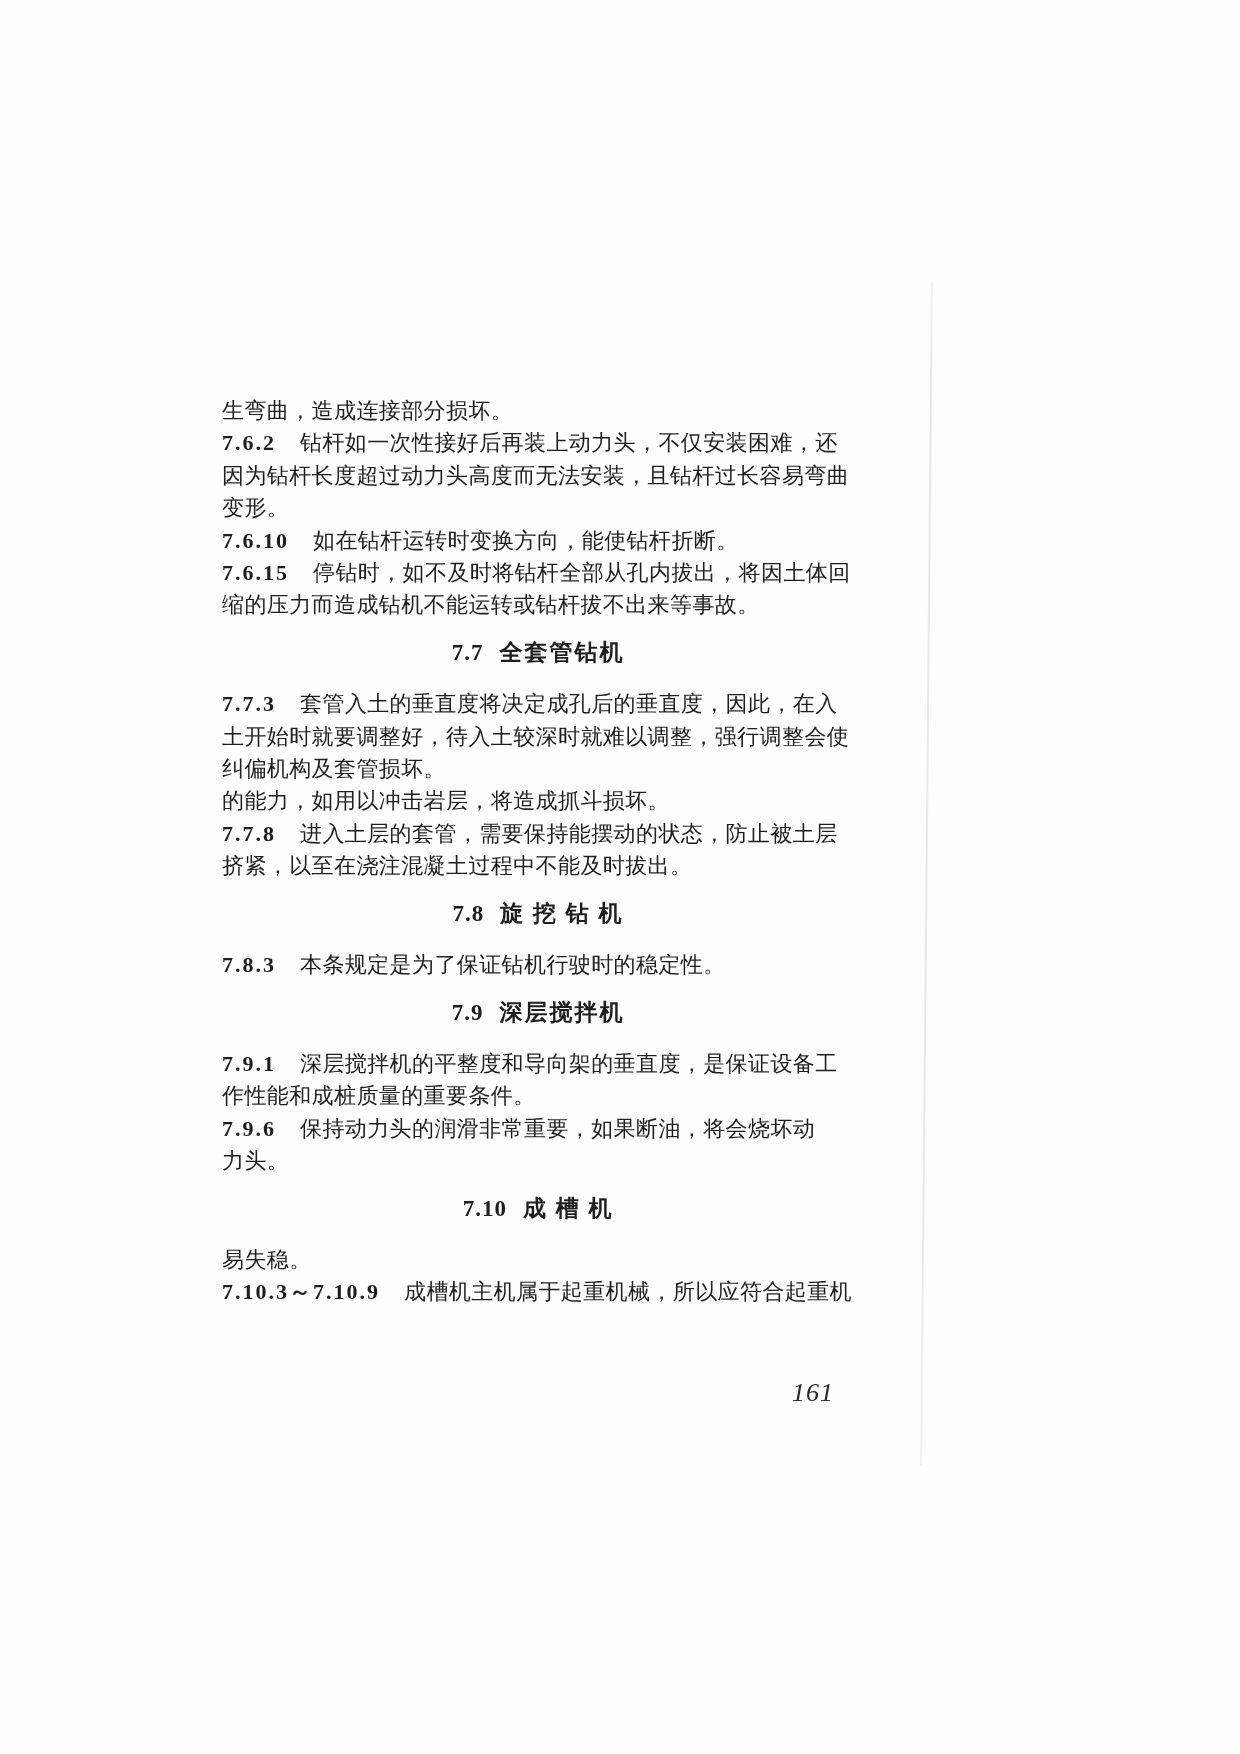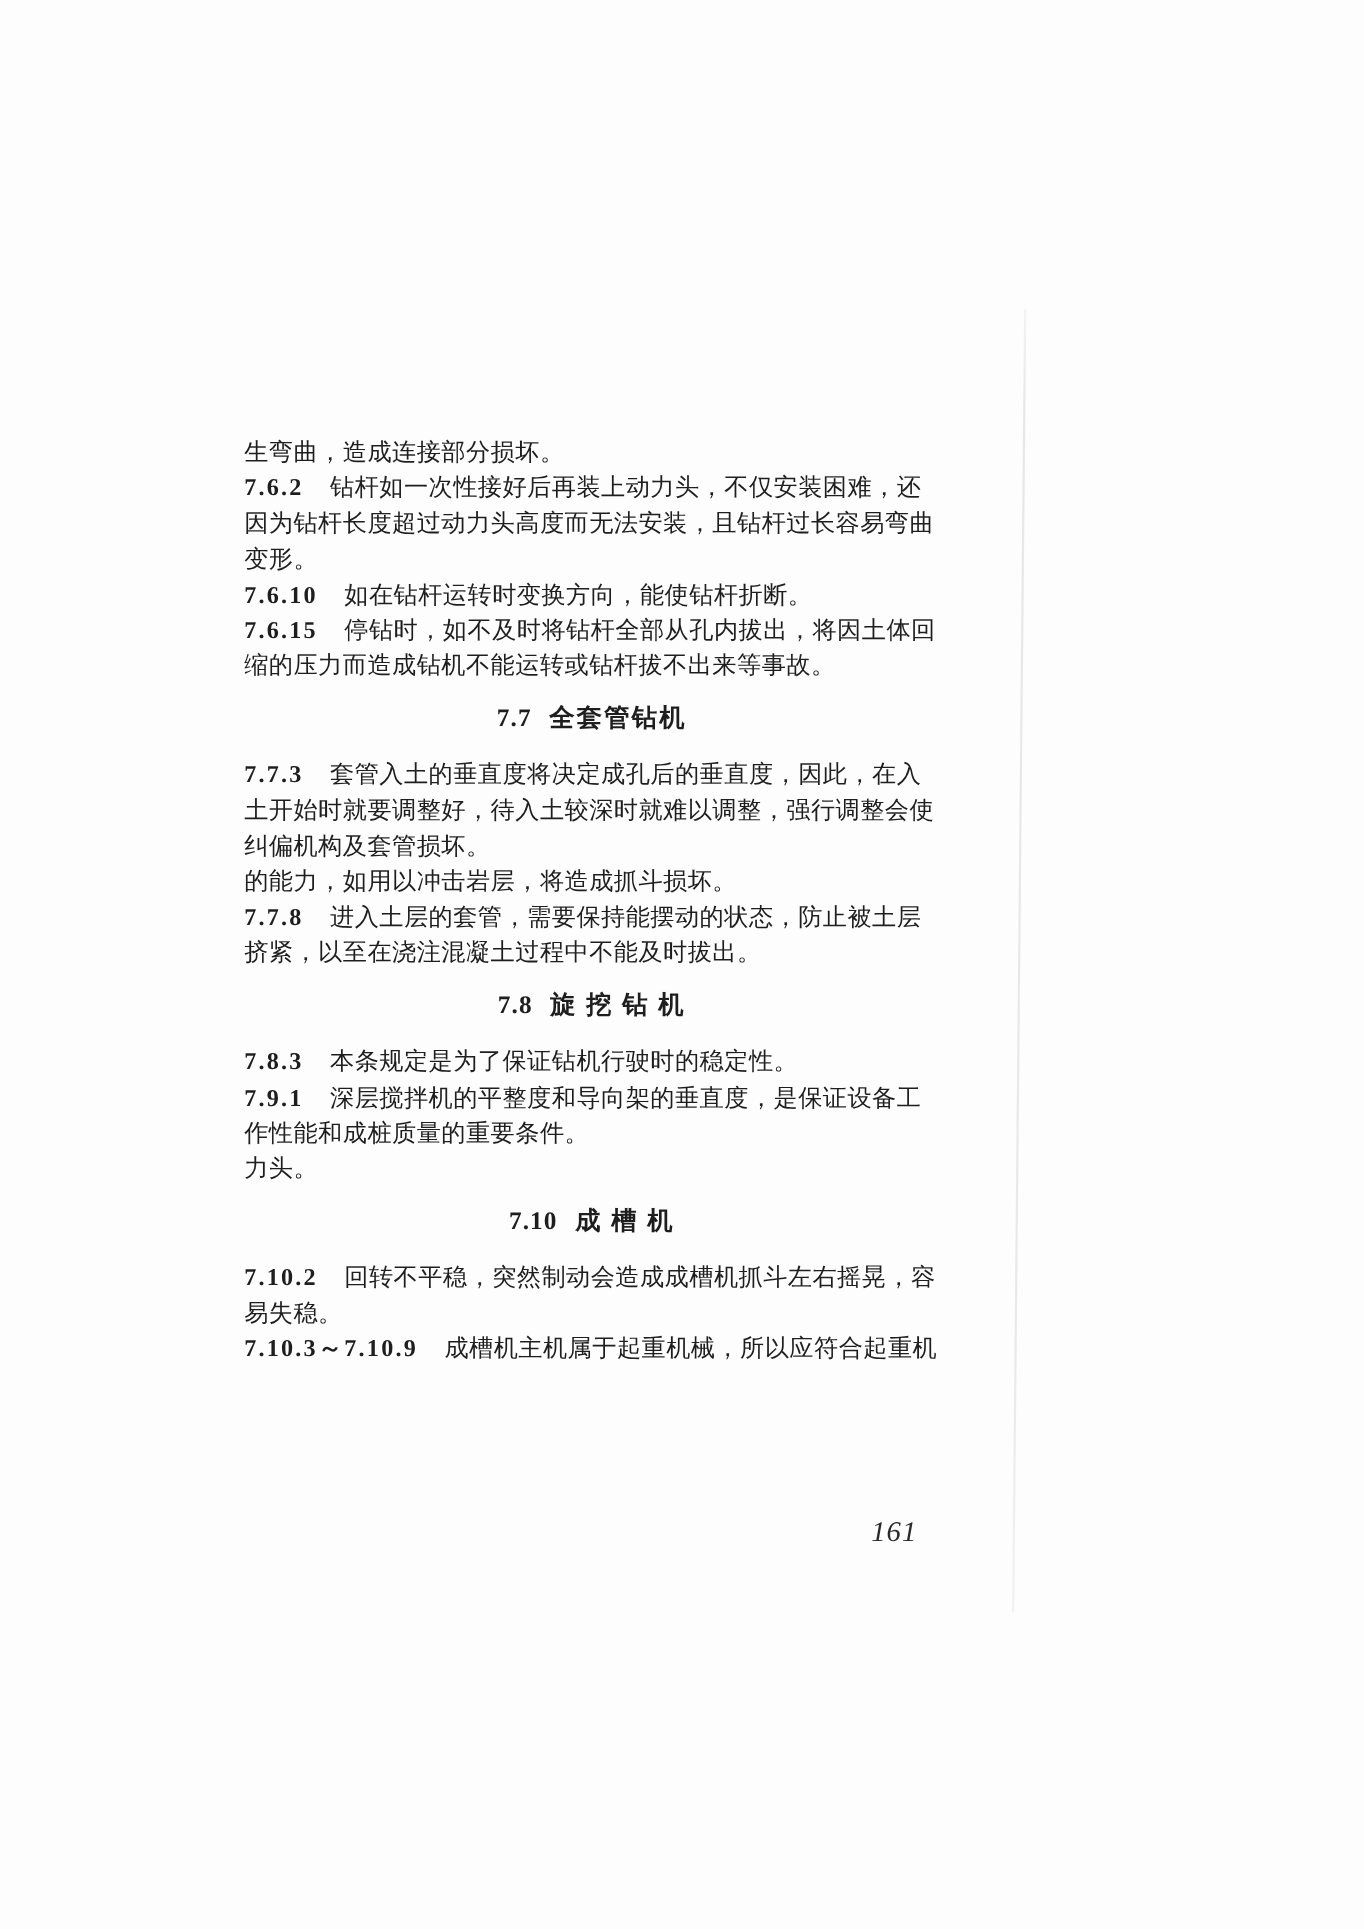--- a/index.html
+++ b/index.html
@@ -49,23 +49,24 @@
       <div class="line"><span class="txt">缩的压力而造成钻机不能运转或钻杆拔不出来等事故。</span></div>
       <div class="heading"><span class="hnum">7.7</span><span class="htitle">全套管钻机</span></div>
       <div class="line"><span class="num">7.7.3</span><span class="txt">套管入土的垂直度将决定成孔后的垂直度，因此，在入</span></div>
       <div class="line"><span class="txt">土开始时就要调整好，待入土较深时就难以调整，强行调整会使</span></div>
       <div class="line"><span class="txt">纠偏机构及套管损坏。</span></div>
       <div class="line"><span class="txt">的能力，如用以冲击岩层，将造成抓斗损坏。</span></div>
       <div class="line"><span class="num">7.7.8</span><span class="txt">进入土层的套管，需要保持能摆动的状态，防止被土层</span></div>
       <div class="line"><span class="txt">挤紧，以至在浇注混凝土过程中不能及时拔出。</span></div>
       <div class="heading"><span class="hnum">7.8</span><span class="htitle">旋 挖 钻 机</span></div>
       <div class="line"><span class="num">7.8.3</span><span class="txt">本条规定是为了保证钻机行驶时的稳定性。</span></div>
+      <div class="heading"><span class="hnum">7.9</span><span class="htitle">深层搅拌机</span></div>
       <div class="line"><span class="num">7.9.1</span><span class="txt">深层搅拌机的平整度和导向架的垂直度，是保证设备工</span></div>
       <div class="line"><span class="txt">作性能和成桩质量的重要条件。</span></div>
+      <div class="line"><span class="num">7.9.6</span><span class="txt">保持动力头的润滑非常重要，如果断油，将会烧坏动</span></div>
       <div class="line"><span class="txt">力头。</span></div>
       <div class="heading"><span class="hnum">7.10</span><span class="htitle">成 槽 机</span></div>
-      <div class="line"><span class="num">7.10.2</span><span class="txt">回转不平稳，突然制动会造成成槽机抓斗左右摇晃，容</span></div>
       <div class="line"><span class="txt">易失稳。</span></div>
       <div class="line"><span class="num">7.10.3～7.10.9</span><span class="txt">成槽机主机属于起重机械，所以应符合起重机</span></div>
     </div>
   <div class="page-number">161</div>
   <div class="scan-line"></div>
 </div>
 
 </body></html>

